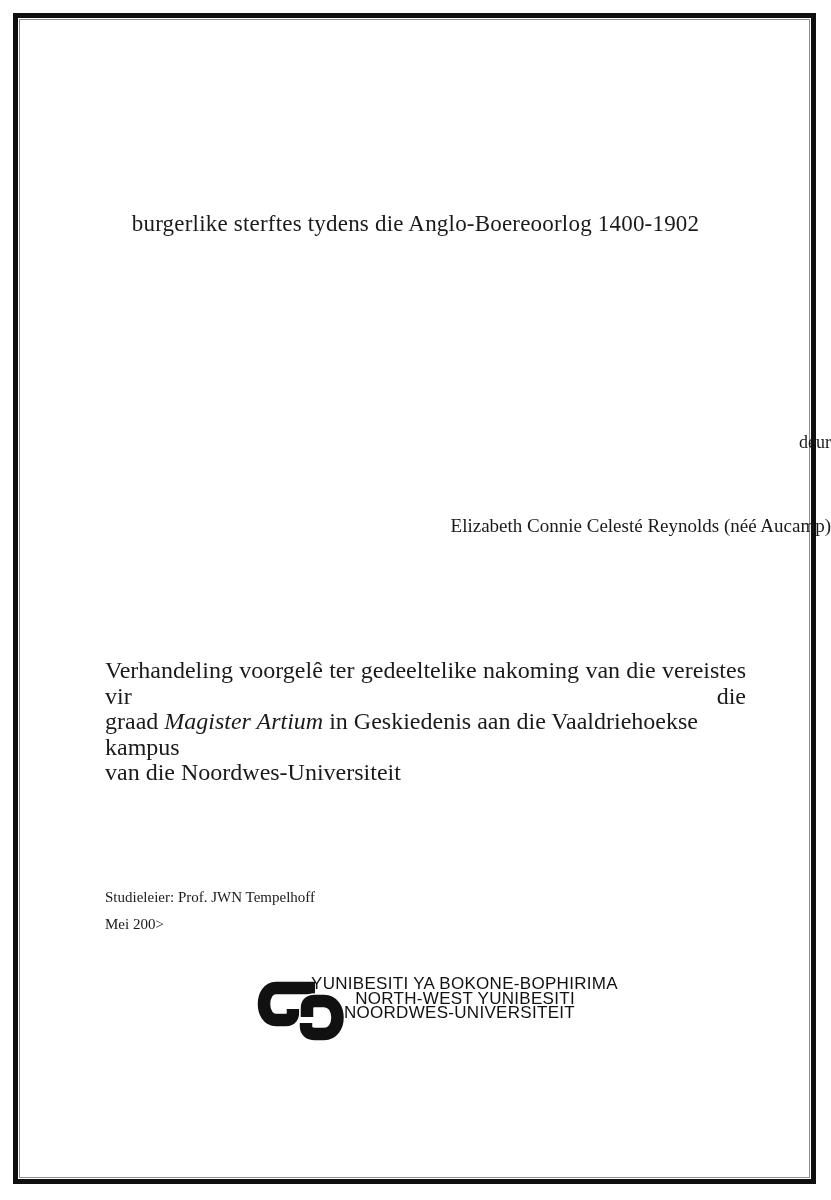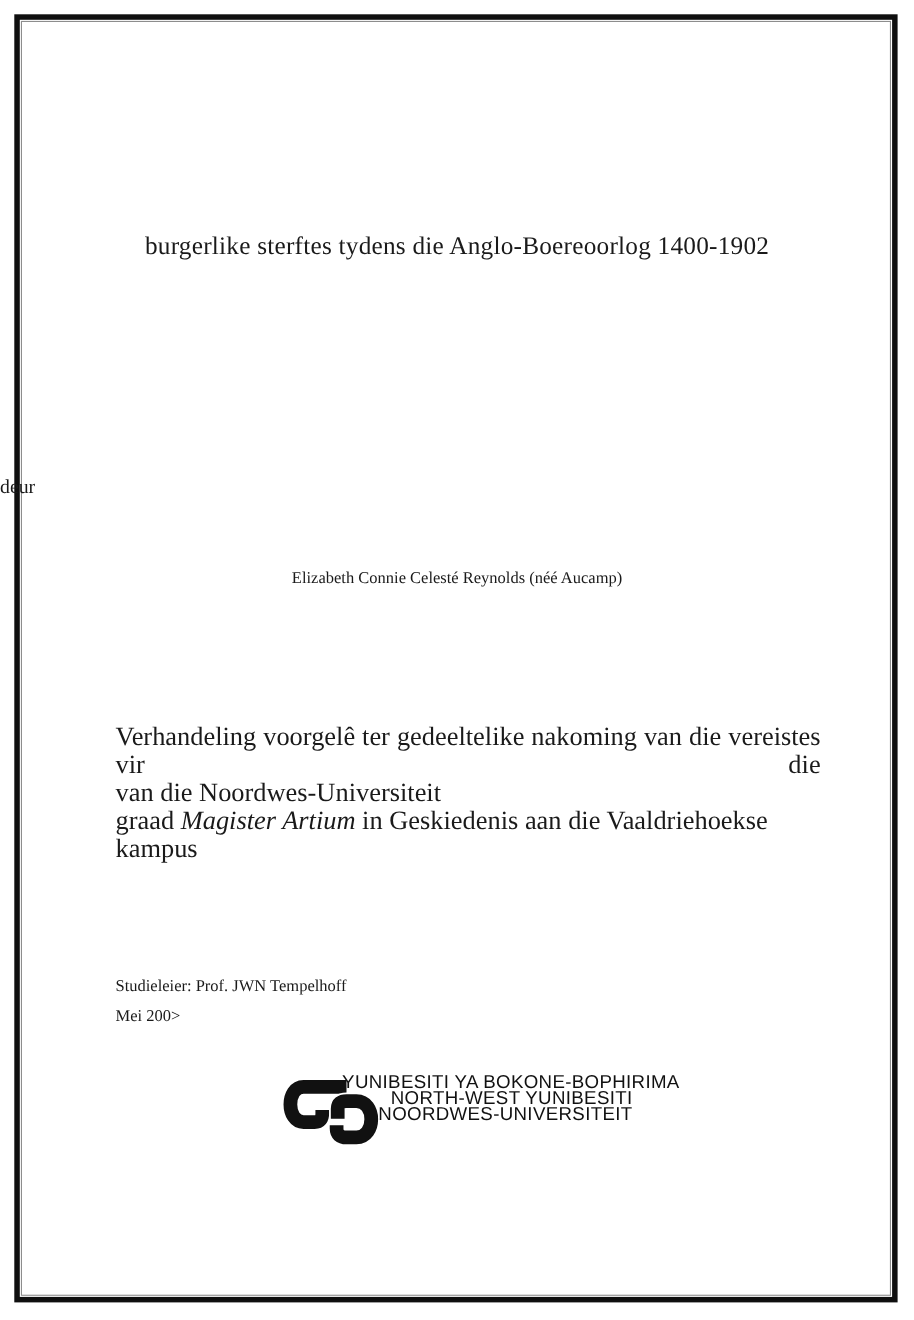--- a/index.html
+++ b/index.html
@@ -41,31 +41,31 @@
     text-align: center;
     font-size: 23px;
     line-height: 43px;
     letter-spacing: 0.2px;
   }
   .byline {
     position: absolute;
     top: 430px;
     left: 0;
     width: 831px;
-    text-align: left;
+    text-align: right;
     font-size: 18px;
     line-height: 24px;
   }
   .author {
     position: absolute;
     top: 512px;
     left: 0;
     width: 831px;
-    text-align: center;
-    font-size: 15px;
+    text-align: right;
+    font-size: 19px;
     line-height: 28px;
   }
   .statement {
     position: absolute;
     top: 658px;
     left: 105px;
     width: 641px;
     font-size: 24px;
     line-height: 25.5px;
   }
@@ -121,22 +121,22 @@
   <div class="title-block">
     <div>burgerlike sterftes tydens die Anglo-Boereoorlog 1400-1902</div>
   </div>
 
   <div class="byline">deur</div>
 
   <div class="author">Elizabeth Connie Celesté Reynolds (néé Aucamp)</div>
 
   <div class="statement">
     <div class="justified">Verhandeling voorgelê ter gedeeltelike nakoming van die vereistes vir die</div>
+    <div><span>graad </span><span class="italic">Magister Artium</span><span> in Geskiedenis aan die Vaaldriehoekse kampus</span></div>
     <div>van die Noordwes-Universiteit</div>
-    <div><span>graad </span><span class="italic">Magister Artium</span><span> in Geskiedenis aan die Vaaldriehoekse kampus</span></div>
   </div>
 
   <div class="supervisor-block">
     <div>Studieleier: Prof. JWN Tempelhoff</div>
     <div>Mei 200&gt;</div>
   </div>
 
   <div class="logo">
     <svg class="logo-mark" viewBox="0 0 95 64" xmlns="http://www.w3.org/2000/svg">
 

